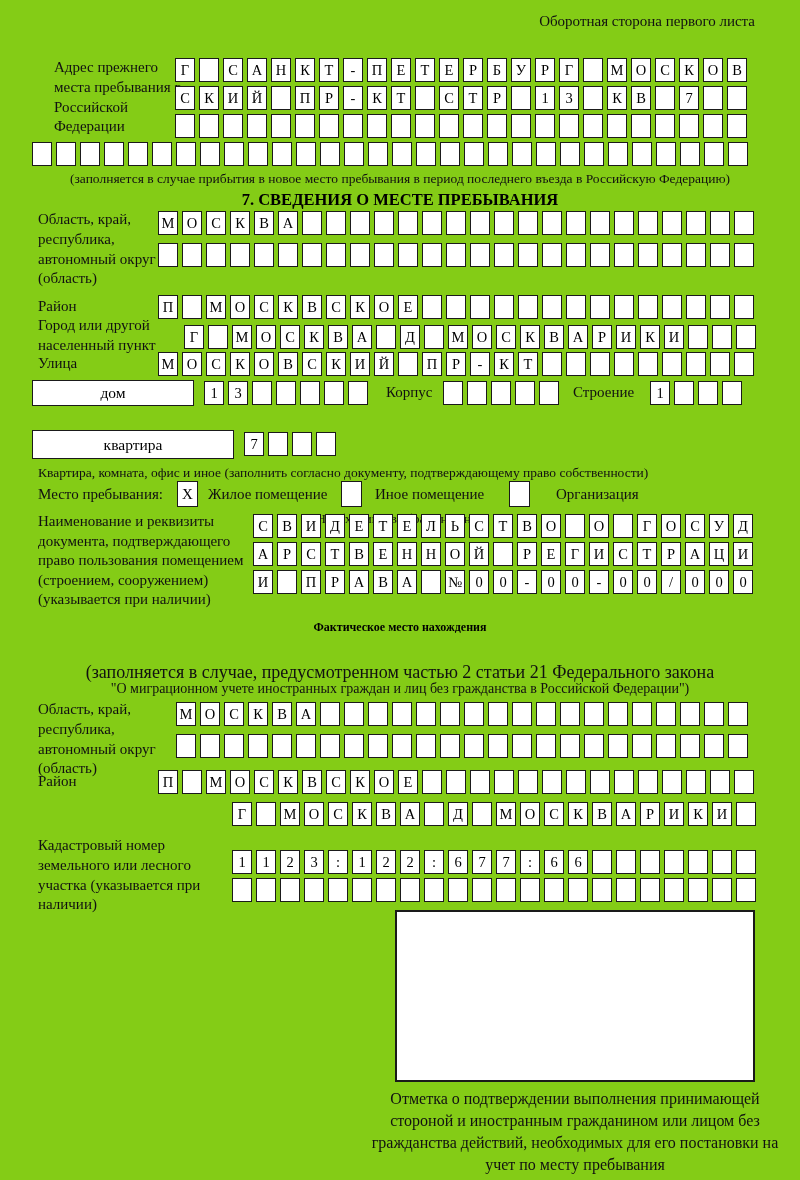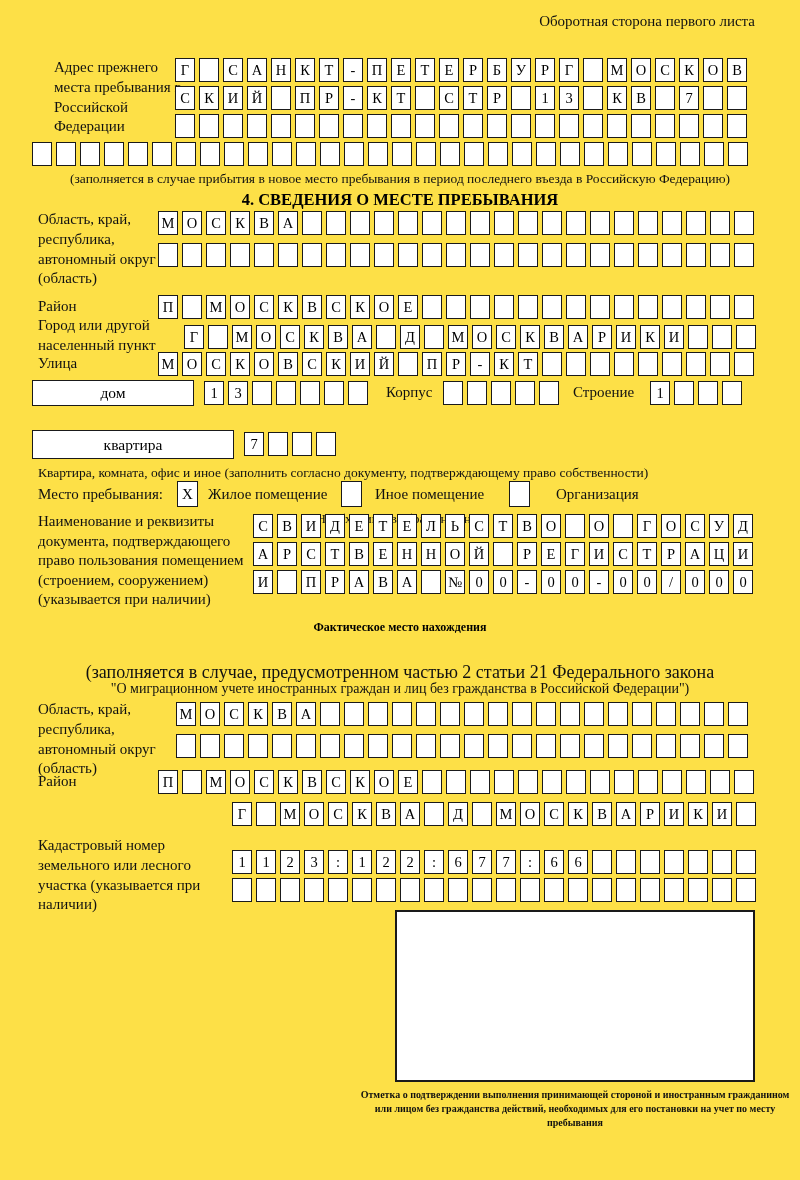--- a/index.html
+++ b/index.html
@@ -1,18 +1,18 @@
 <!DOCTYPE html>
 <html><head>
 <meta charset="utf-8">
 <style>
   html,body{margin:0;padding:0;background:#fff;}
   body{width:800px;height:1180px;color:#000;
        font-family:"Liberation Serif","DejaVu Serif",serif;}
-  .page{position:relative;width:800px;height:1180px;overflow:hidden;background:#fde047;}
+  .page{position:relative;width:800px;height:1180px;overflow:hidden;background:#84cc16;}
   .abs{position:absolute;}
   .lbl{font-size:15px;line-height:1.32;color:#111;}
   .cap{font-size:13.5px;line-height:1.35;color:#111;}
   .center{left:0;width:800px;text-align:center;}
   .heading{font-weight:bold;font-size:16.5px;color:#000;}
   .cells{display:flex;gap:4px;}
   .cell{box-sizing:border-box;flex:none;width:20px;height:24px;border:1.7px solid #1a1a1a;
         display:flex;align-items:center;justify-content:center;
         font-size:14.5px;line-height:1;background:#fff;}
   .type-box{box-sizing:border-box;border:1.8px solid #1a1a1a;display:flex;align-items:center;
@@ -135,21 +135,21 @@
       <span class="cell"></span>
       <span class="cell"></span>
       <span class="cell"></span>
       <span class="cell"></span>
       <span class="cell"></span>
       <span class="cell"></span>
       <span class="cell"></span>
     </div>
   <div class="abs cap center" style="top:170px;">(заполняется в случае прибытия в новое место пребывания в период последнего въезда в Российскую Федерацию)</div>
 
-  <div class="abs heading center" style="top:190px;">4. СВЕДЕНИЯ О МЕСТЕ ПРЕБЫВАНИЯ</div>
+  <div class="abs heading center" style="top:190px;">7. СВЕДЕНИЯ О МЕСТЕ ПРЕБЫВАНИЯ</div>
 
   <div class="abs lbl" style="top:210px;left:38px;width:120px;">Область, край, республика, автономный округ (область)</div>
   <div class="abs cells" style="top:211px;left:158px;">
       <span class="cell">М</span>
       <span class="cell">О</span>
       <span class="cell">С</span>
       <span class="cell">К</span>
       <span class="cell">В</span>
       <span class="cell">А</span>
       <span class="cell"></span>
@@ -557,15 +557,15 @@
       <span class="cell"></span>
       <span class="cell"></span>
       <span class="cell"></span>
       <span class="cell"></span>
       <span class="cell"></span>
       <span class="cell"></span>
       <span class="cell"></span>
     </div>
 
   <div class="abs stamp" style="top:910px;left:395px;width:360px;height:172px;"></div>
-  <div class="abs cap" style="top:1088px;left:360px;width:430px;text-align:center;font-size:10px;line-height:1.38;font-weight:bold;">Отметка о подтверждении выполнения принимающей стороной и иностранным гражданином или лицом без гражданства действий, необходимых для его постановки на учет по месту пребывания</div>
+  <div class="abs cap" style="top:1088px;left:360px;width:430px;text-align:center;font-size:16px;line-height:1.38;">Отметка о подтверждении выполнения принимающей стороной и иностранным гражданином или лицом без гражданства действий, необходимых для его постановки на учет по месту пребывания</div>
 
 </div>
 
 </body></html>

